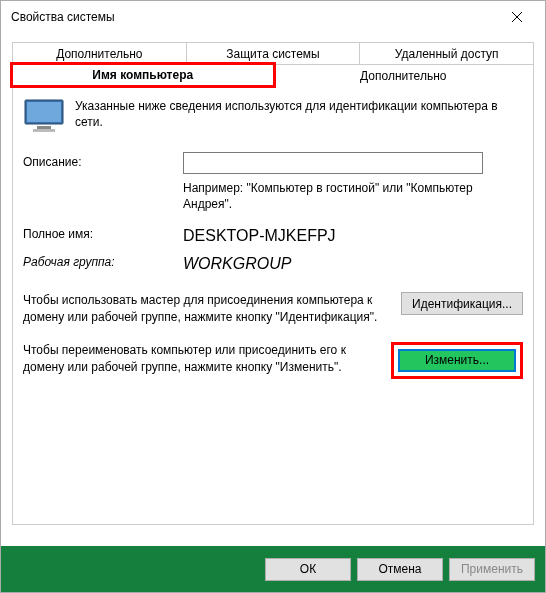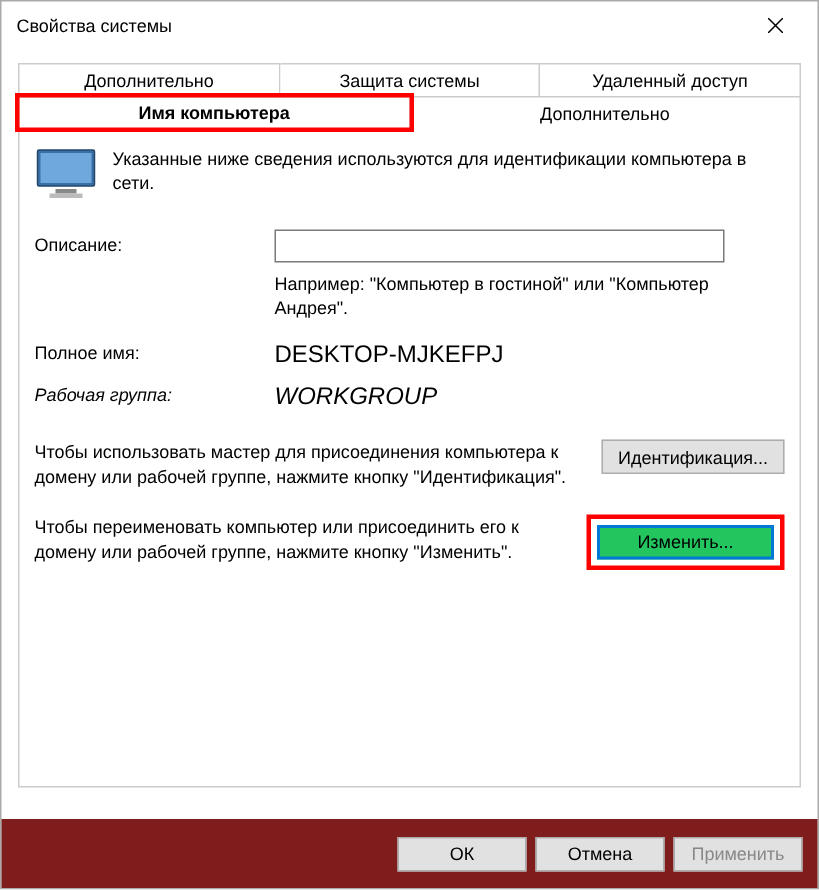--- a/index.html
+++ b/index.html
@@ -22,21 +22,21 @@
     .field-row { display: flex; align-items: flex-start; margin-bottom: 6px; min-height: 22px; }
     .field-label { width: 160px; font-size: 12px; padding-top: 3px; }
     .field-value { font-size: 16px; padding-top: 3px; }
     .text-input { width: 300px; height: 22px; border: 1px solid #7a7a7a; padding: 0 4px; font-size: 12px; }
     .hint { font-size: 12px; margin-left: 160px; margin-bottom: 12px; line-height: 1.35; }
     .action-block { display: flex; align-items: flex-start; gap: 16px; margin-bottom: 16px; }
     .action-text { flex: 1; font-size: 12px; line-height: 1.4; }
     .btn { height: 23px; min-width: 118px; background: #e1e1e1; border: 1px solid #adadad; font-size: 12px; display: flex; align-items: center; justify-content: center; cursor: pointer; padding: 0 10px; }
     .btn.focus { border: 2px solid #0078d7; background: #22c55e; }
     .btn-wrap-red { border: 3px solid #f00; padding: 4px; display: inline-block; }
-    .bottom-bar { height: 46px; border-top: 0; display: flex; align-items: center; justify-content: flex-end; gap: 6px; padding: 0 10px; background: #7f1d1d; }
+    .bottom-bar { height: 46px; border-top: 0; display: flex; align-items: center; justify-content: flex-end; gap: 6px; padding: 0 10px; background: #15803d; }
     .bottom-bar .btn { min-width: 86px; }
     .btn.disabled { color: #888; }
   </style>
 </head>
 <body>
 
 <div class="window">
   <div class="titlebar">
     <span class="titlebar-title">Свойства системы</span>
     <div class="close">

